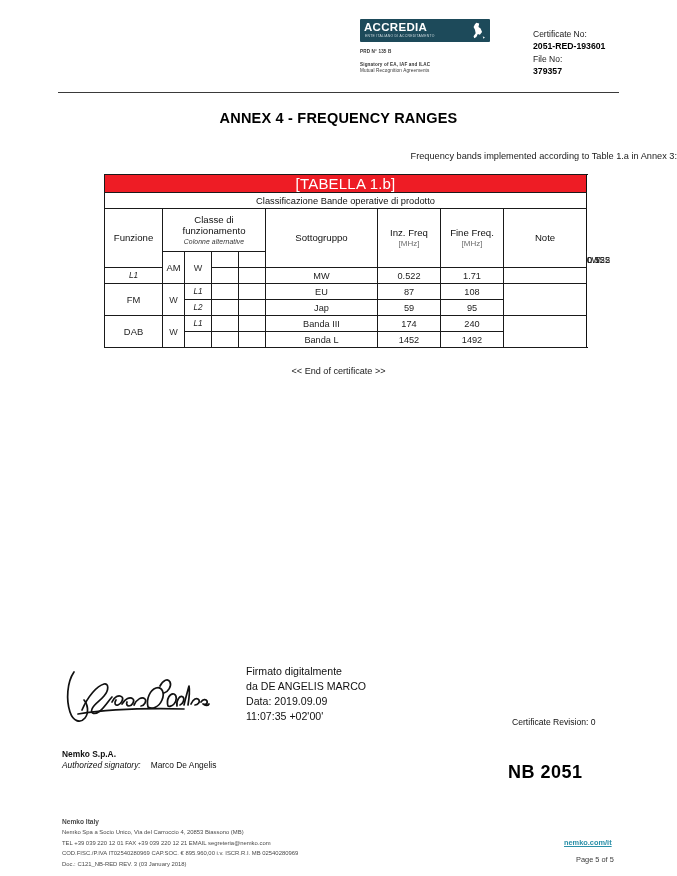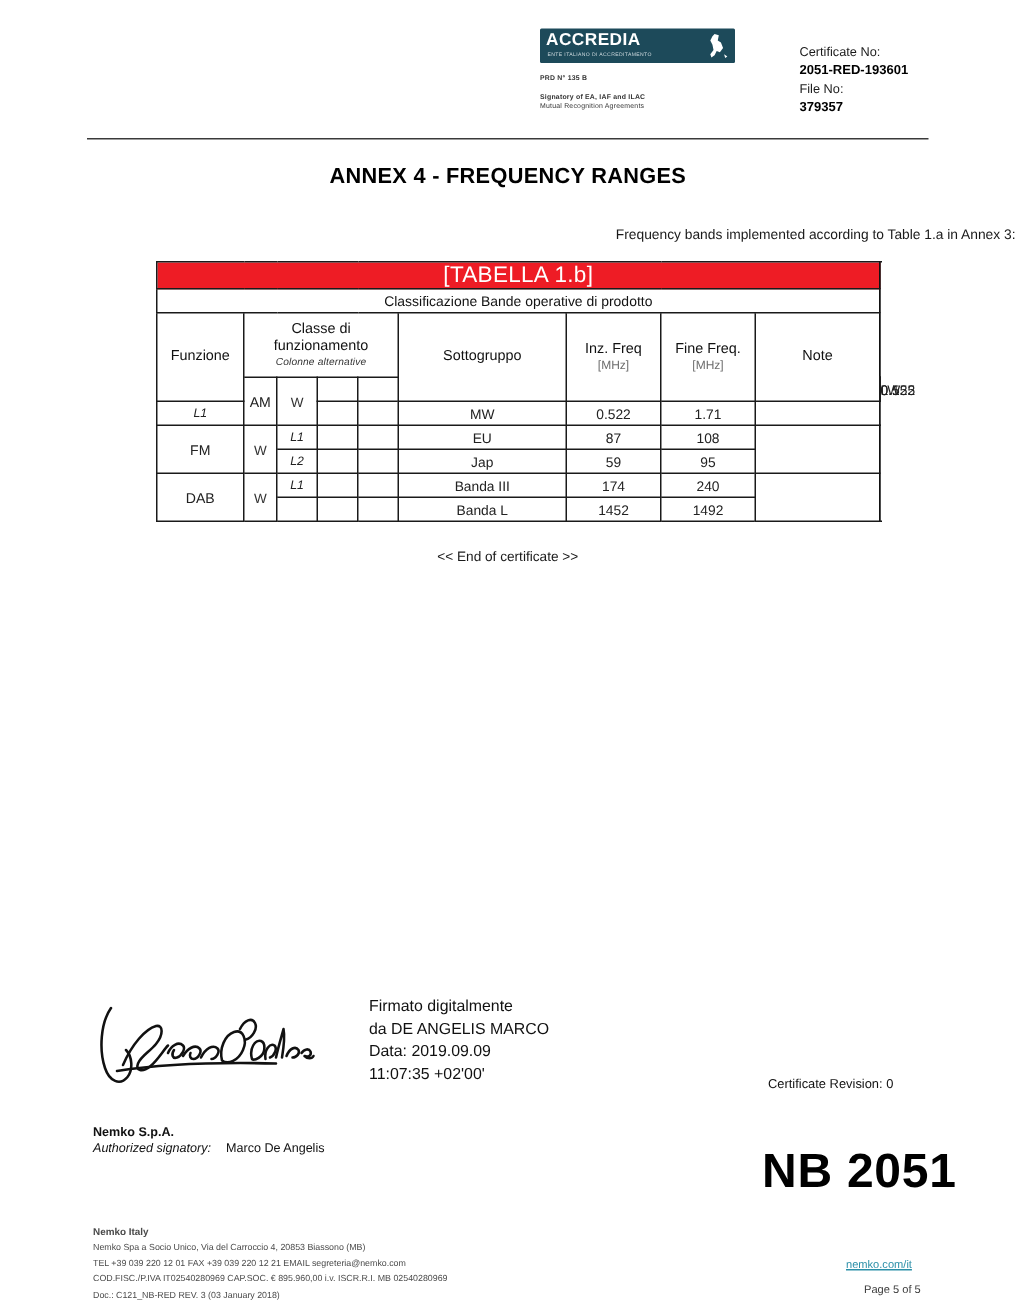--- a/index.html
+++ b/index.html
@@ -118,30 +118,30 @@
   .authline{position:absolute;left:62px;top:760px;font-size:8.4px;color:#111;}
   .authline .lbl{font-style:italic;font-weight:normal;}
   .authline .nm{margin-left:10px;}
 
   .certrev{
     position:absolute;left:512px;top:717px;
     font-size:8.6px;color:#111;white-space:nowrap;
   }
   .nb{
     position:absolute;left:508px;top:762px;
-    font-size:32px;font-weight:bold;color:#000;letter-spacing:.5px;
+    font-size:18px;font-weight:bold;color:#000;letter-spacing:.5px;
   }
 
   
   .footer{position:absolute;left:62px;top:816px;width:420px;}
   .f-title{font-size:6.6px;font-weight:bold;color:#4a4a4a;line-height:1.7;}
   .f-line{font-size:5.9px;color:#4a4a4a;line-height:1.78;white-space:nowrap;}
   .weblink{
     position:absolute;left:564px;top:838px;
-    font-size:7.4px;font-weight:normal;color:#2a8fa8;
+    font-size:7.4px;font-weight:bold;color:#2a8fa8;
   }
   .pageno{
     position:absolute;left:576px;top:855px;
     font-size:7.4px;color:#3a3a3a;
   }
 </style>
 </head>
 <body>
 
 <div class="page">

